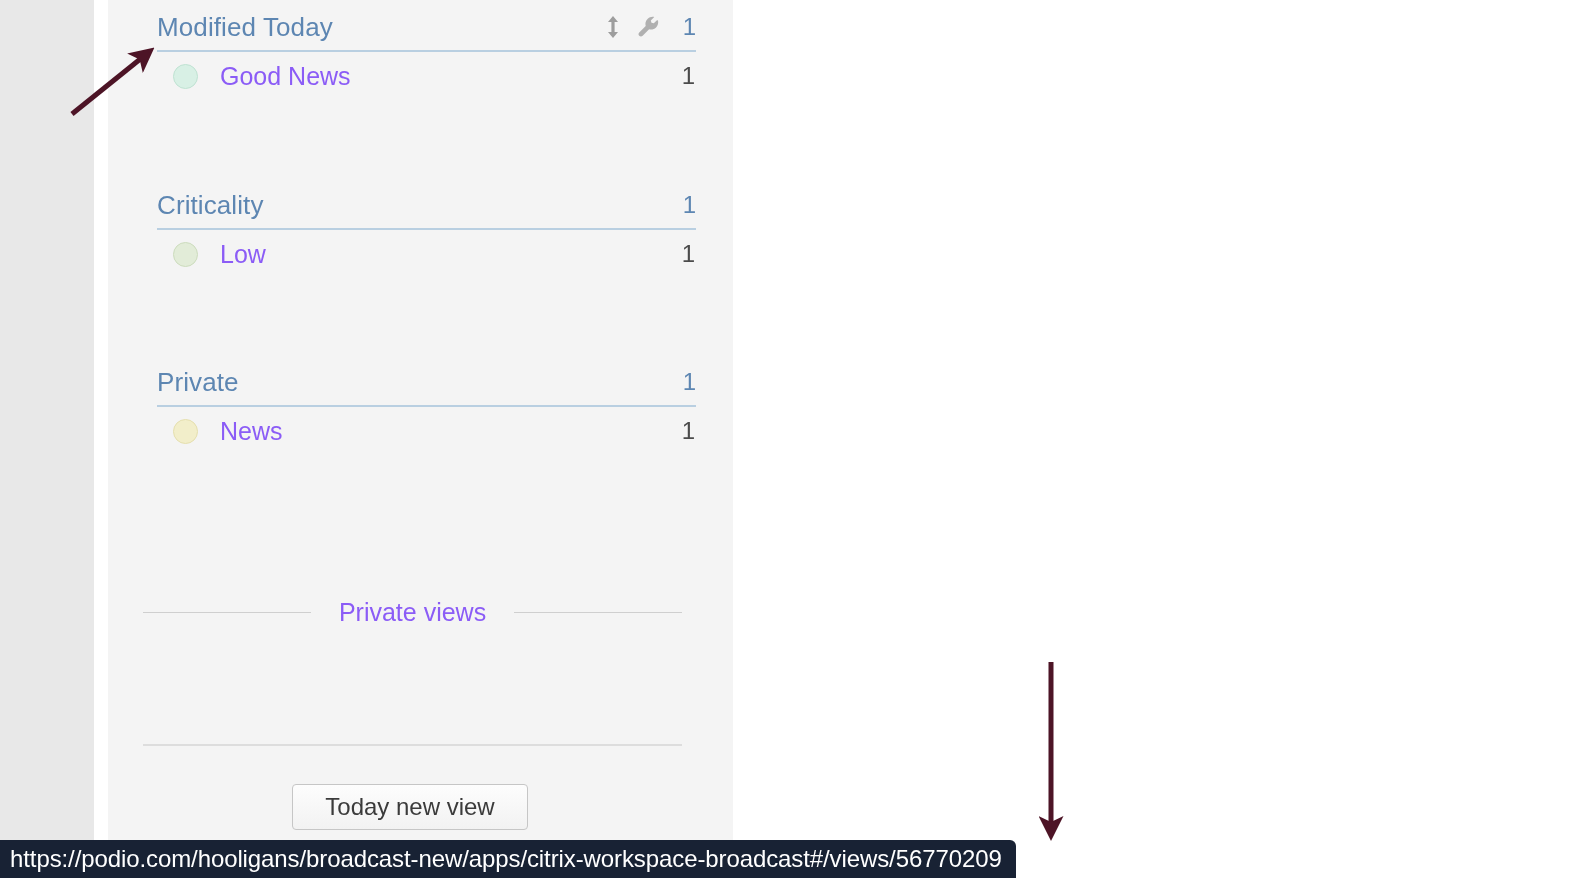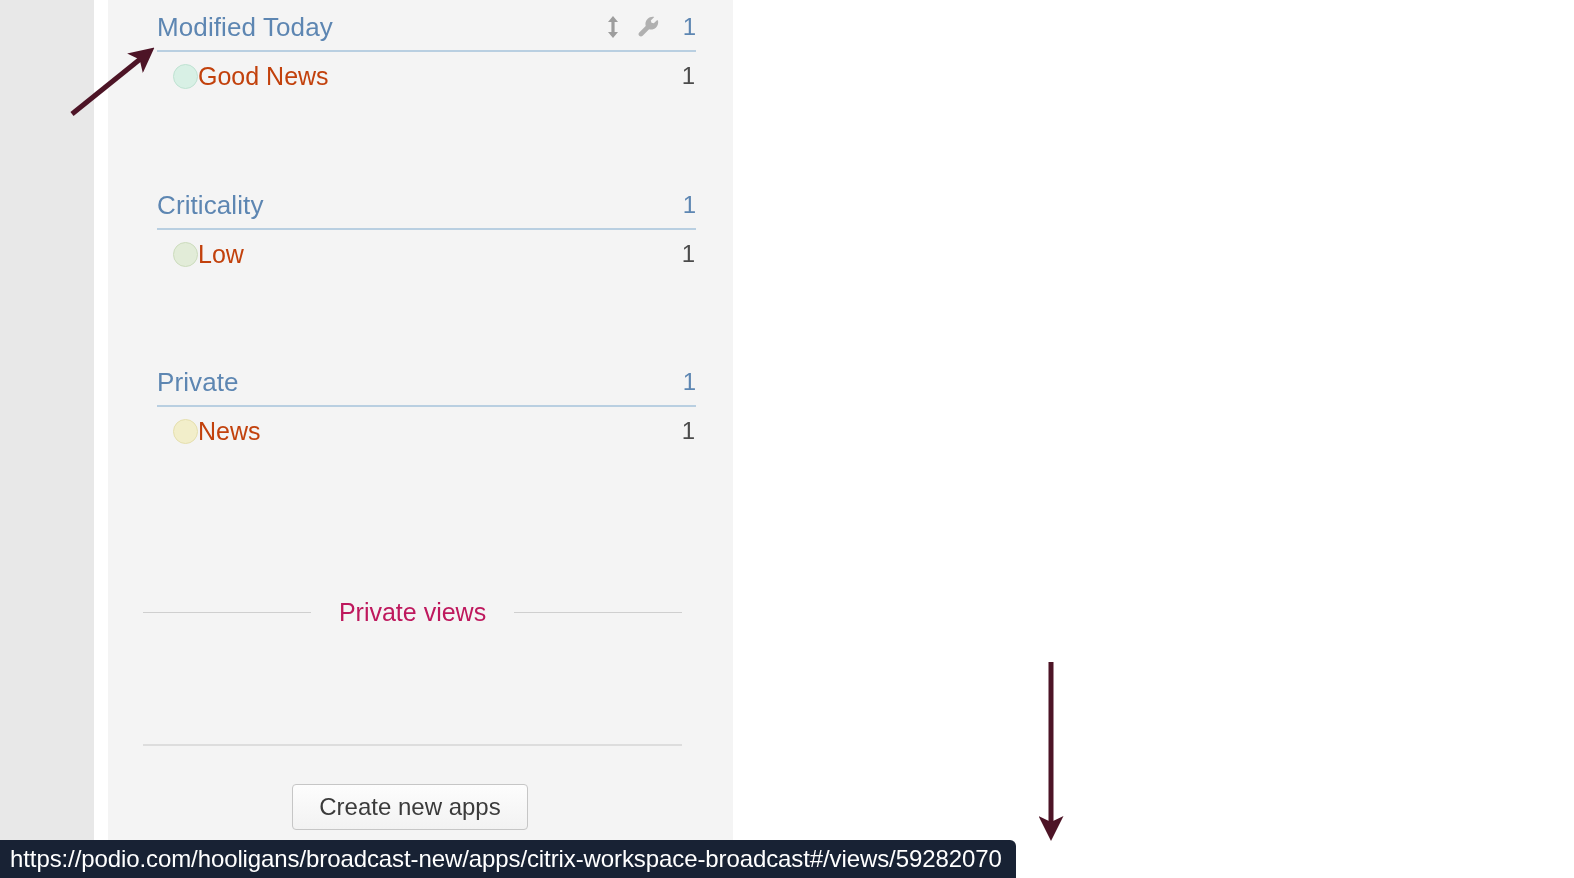--- a/index.html
+++ b/index.html
@@ -107,21 +107,22 @@
   }
   .status-dot {
     width: 25px;
     height: 25px;
     border-radius: 50%;
     flex: 0 0 auto;
     box-sizing: border-box;
   }
   .row-label {
     font-size: 25px;
-    color: #c2410c;
+    color: #8b5cf6;
+    margin-left: 22px;
     white-space: nowrap;
   }
   .row-spacer { flex: 1 1 auto; }
   .row-count {
     font-size: 24px;
     color: #4b4b4b;
     margin-right: 1px;
   }
 
   
@@ -134,21 +135,21 @@
     align-items: center;
     gap: 0;
   }
   .pv-line {
     height: 1px;
     background: #cfcfcf;
     flex: 1 1 auto;
   }
   .pv-label {
     font-size: 25px;
-    color: #be185d;
+    color: #8b5cf6;
     padding: 0 28px;
     white-space: nowrap;
   }
 
   
   #bottom-divider {
     position: absolute;
     left: 143px;
     top: 744px;
     width: 539px;
@@ -265,32 +266,32 @@
   <div id="content-area"></div>
 
   <div id="private-views-divider">
     <div class="pv-line"></div>
     <div class="pv-label">Private views</div>
     <div class="pv-line"></div>
   </div>
 
   <div id="bottom-divider"></div>
 
-  <button id="create-new-view-button">Create new apps</button>
+  <button id="create-new-view-button">Today new view</button>
 
   <svg id="annotation-layer" width="1574" height="878" viewBox="0 0 1574 878">
     <defs>
       <marker id="arrowhead-ul" markerWidth="5" markerHeight="5" refX="3.6" refY="2.5" orient="auto" markerUnits="strokeWidth">
         <path d="M0,0 L5,2.5 L0,5 L1.2,2.5 z" fill="#4d1426"></path>
       </marker>
       <marker id="arrowhead-dn" markerWidth="5" markerHeight="5" refX="3.6" refY="2.5" orient="auto" markerUnits="strokeWidth">
         <path d="M0,0 L5,2.5 L0,5 L1.2,2.5 z" fill="#4d1426"></path>
       </marker>
     </defs>
     <line id="arrow-top-left" x1="72" y1="114" x2="149" y2="52" stroke="#4d1426" stroke-width="5" marker-end="url(#arrowhead-ul)"></line>
     <line id="arrow-bottom-right" x1="1051" y1="662" x2="1051" y2="834" stroke="#4d1426" stroke-width="5" marker-end="url(#arrowhead-dn)"></line>
   </svg>
 
   <div id="status-bar">
-    <span id="status-bar-url">https://podio.com/hooligans/broadcast-new/apps/citrix-workspace-broadcast#/views/59282070</span>
+    <span id="status-bar-url">https://podio.com/hooligans/broadcast-new/apps/citrix-workspace-broadcast#/views/56770209</span>
   </div>
 
 </div>
 
 </body></html>

